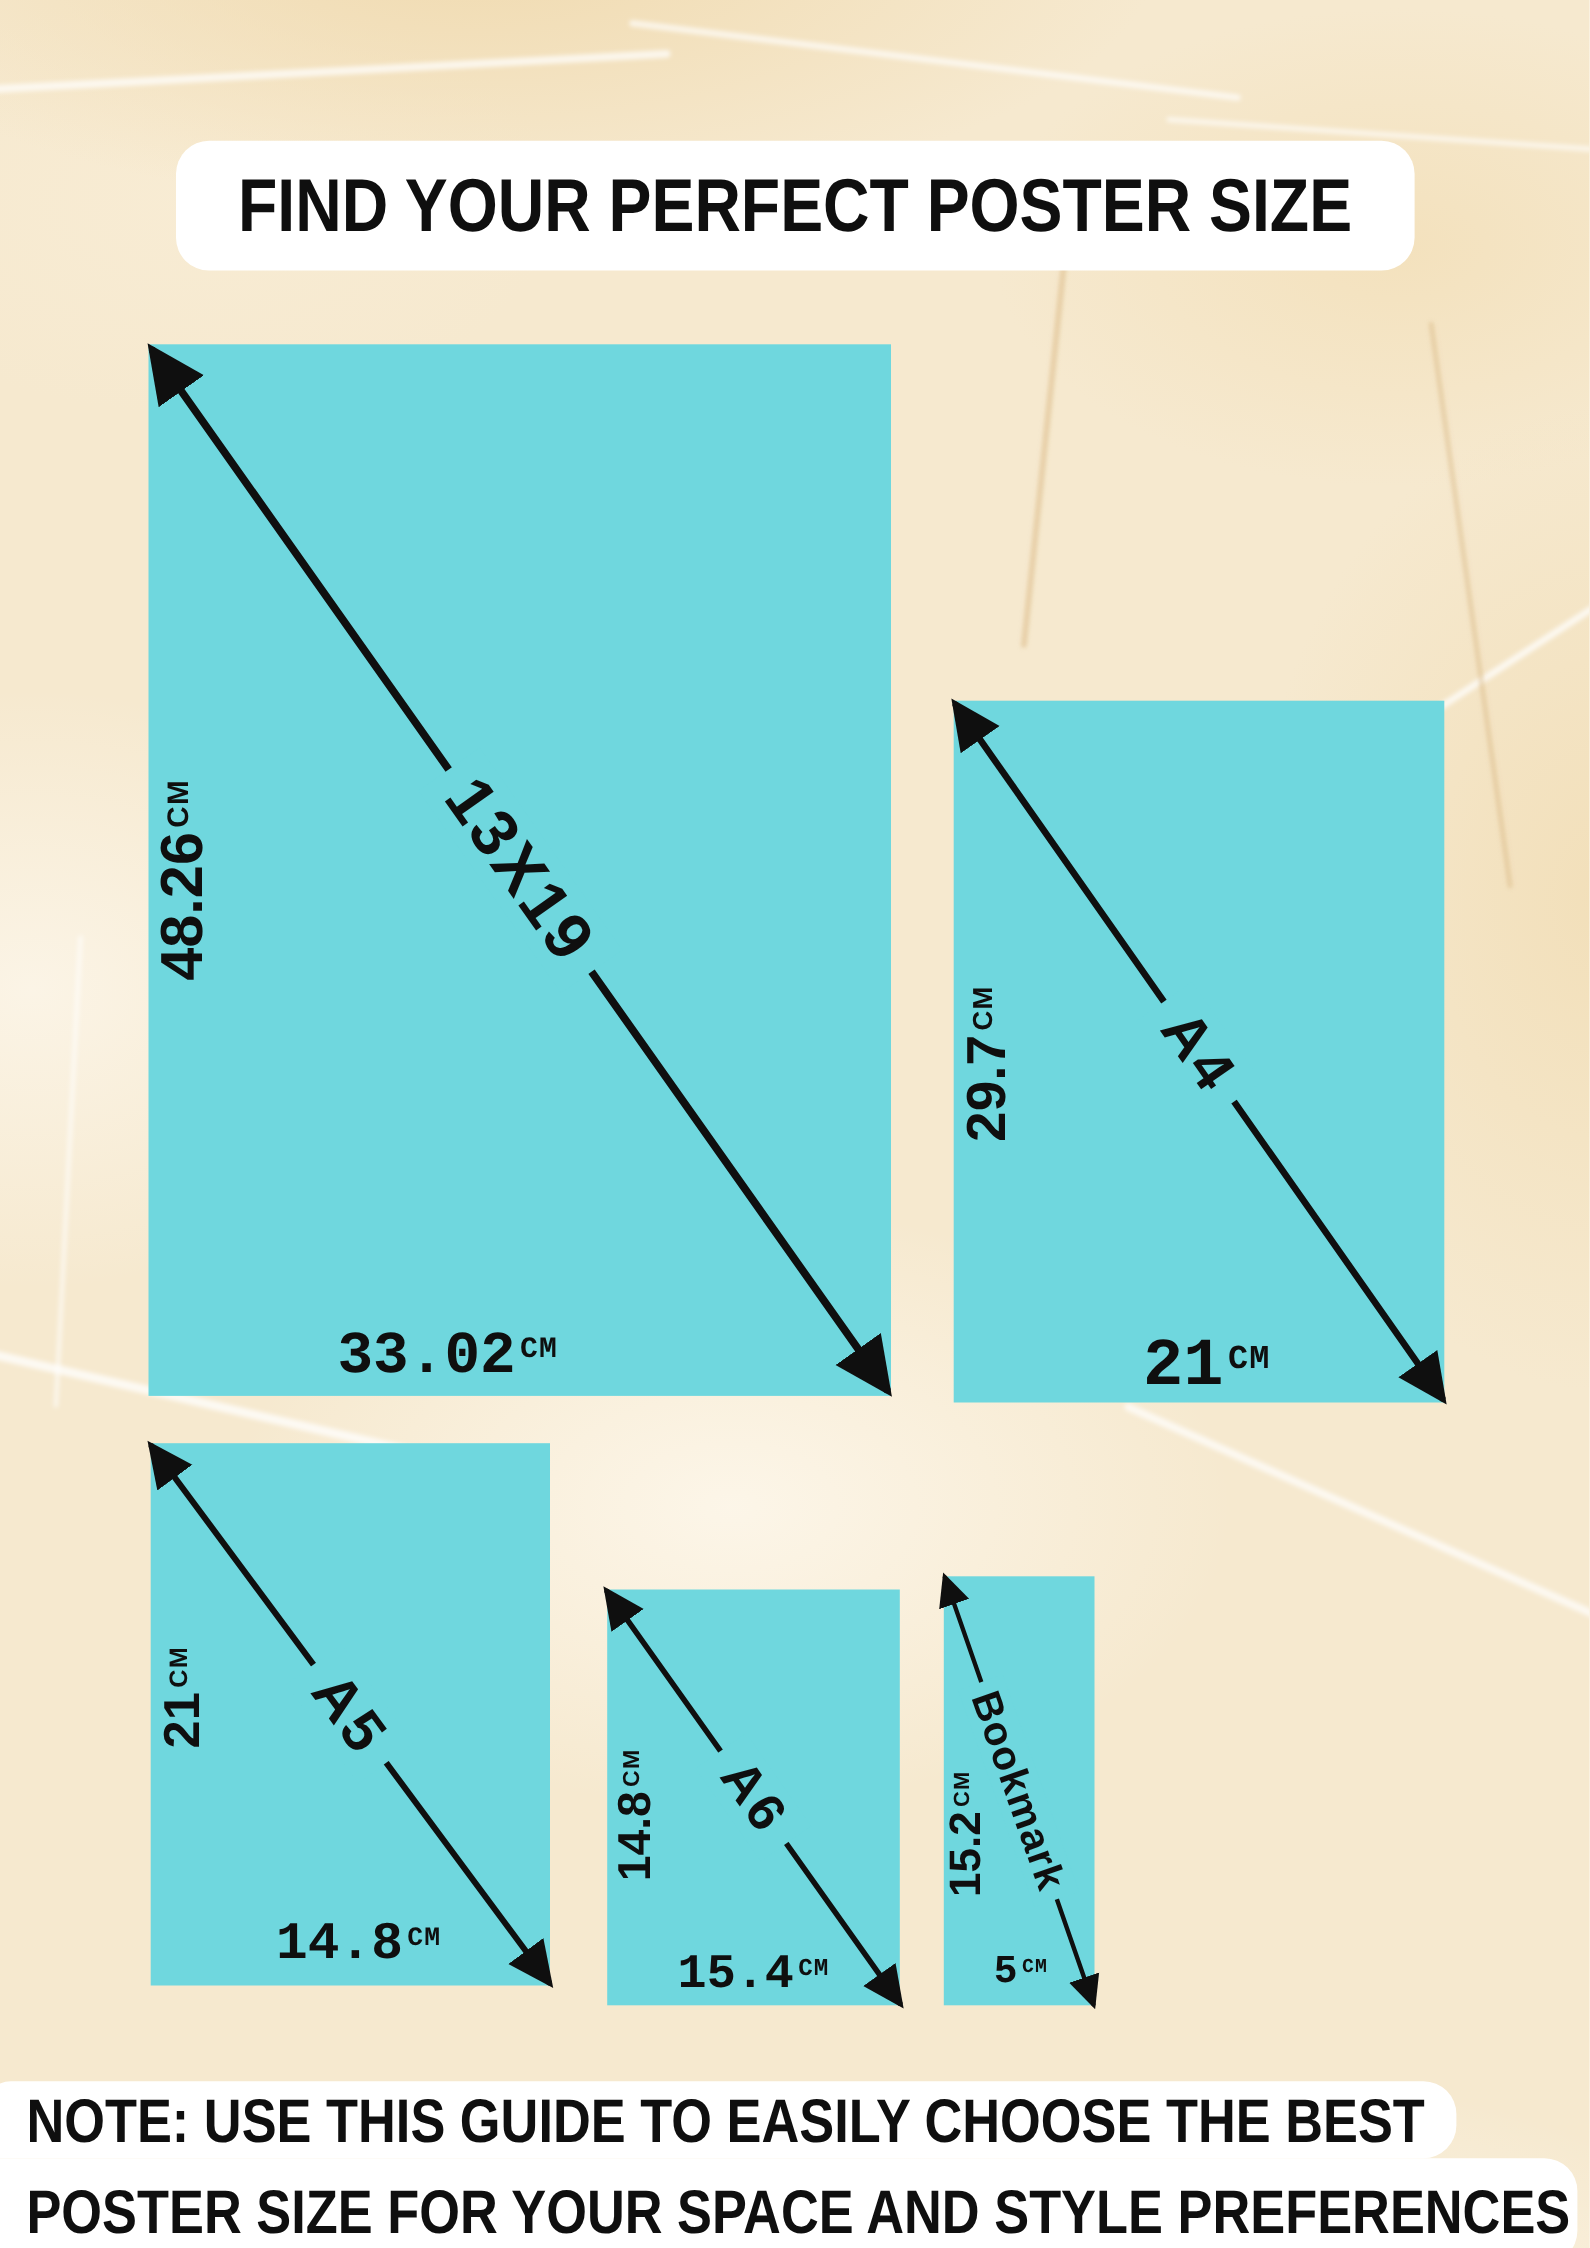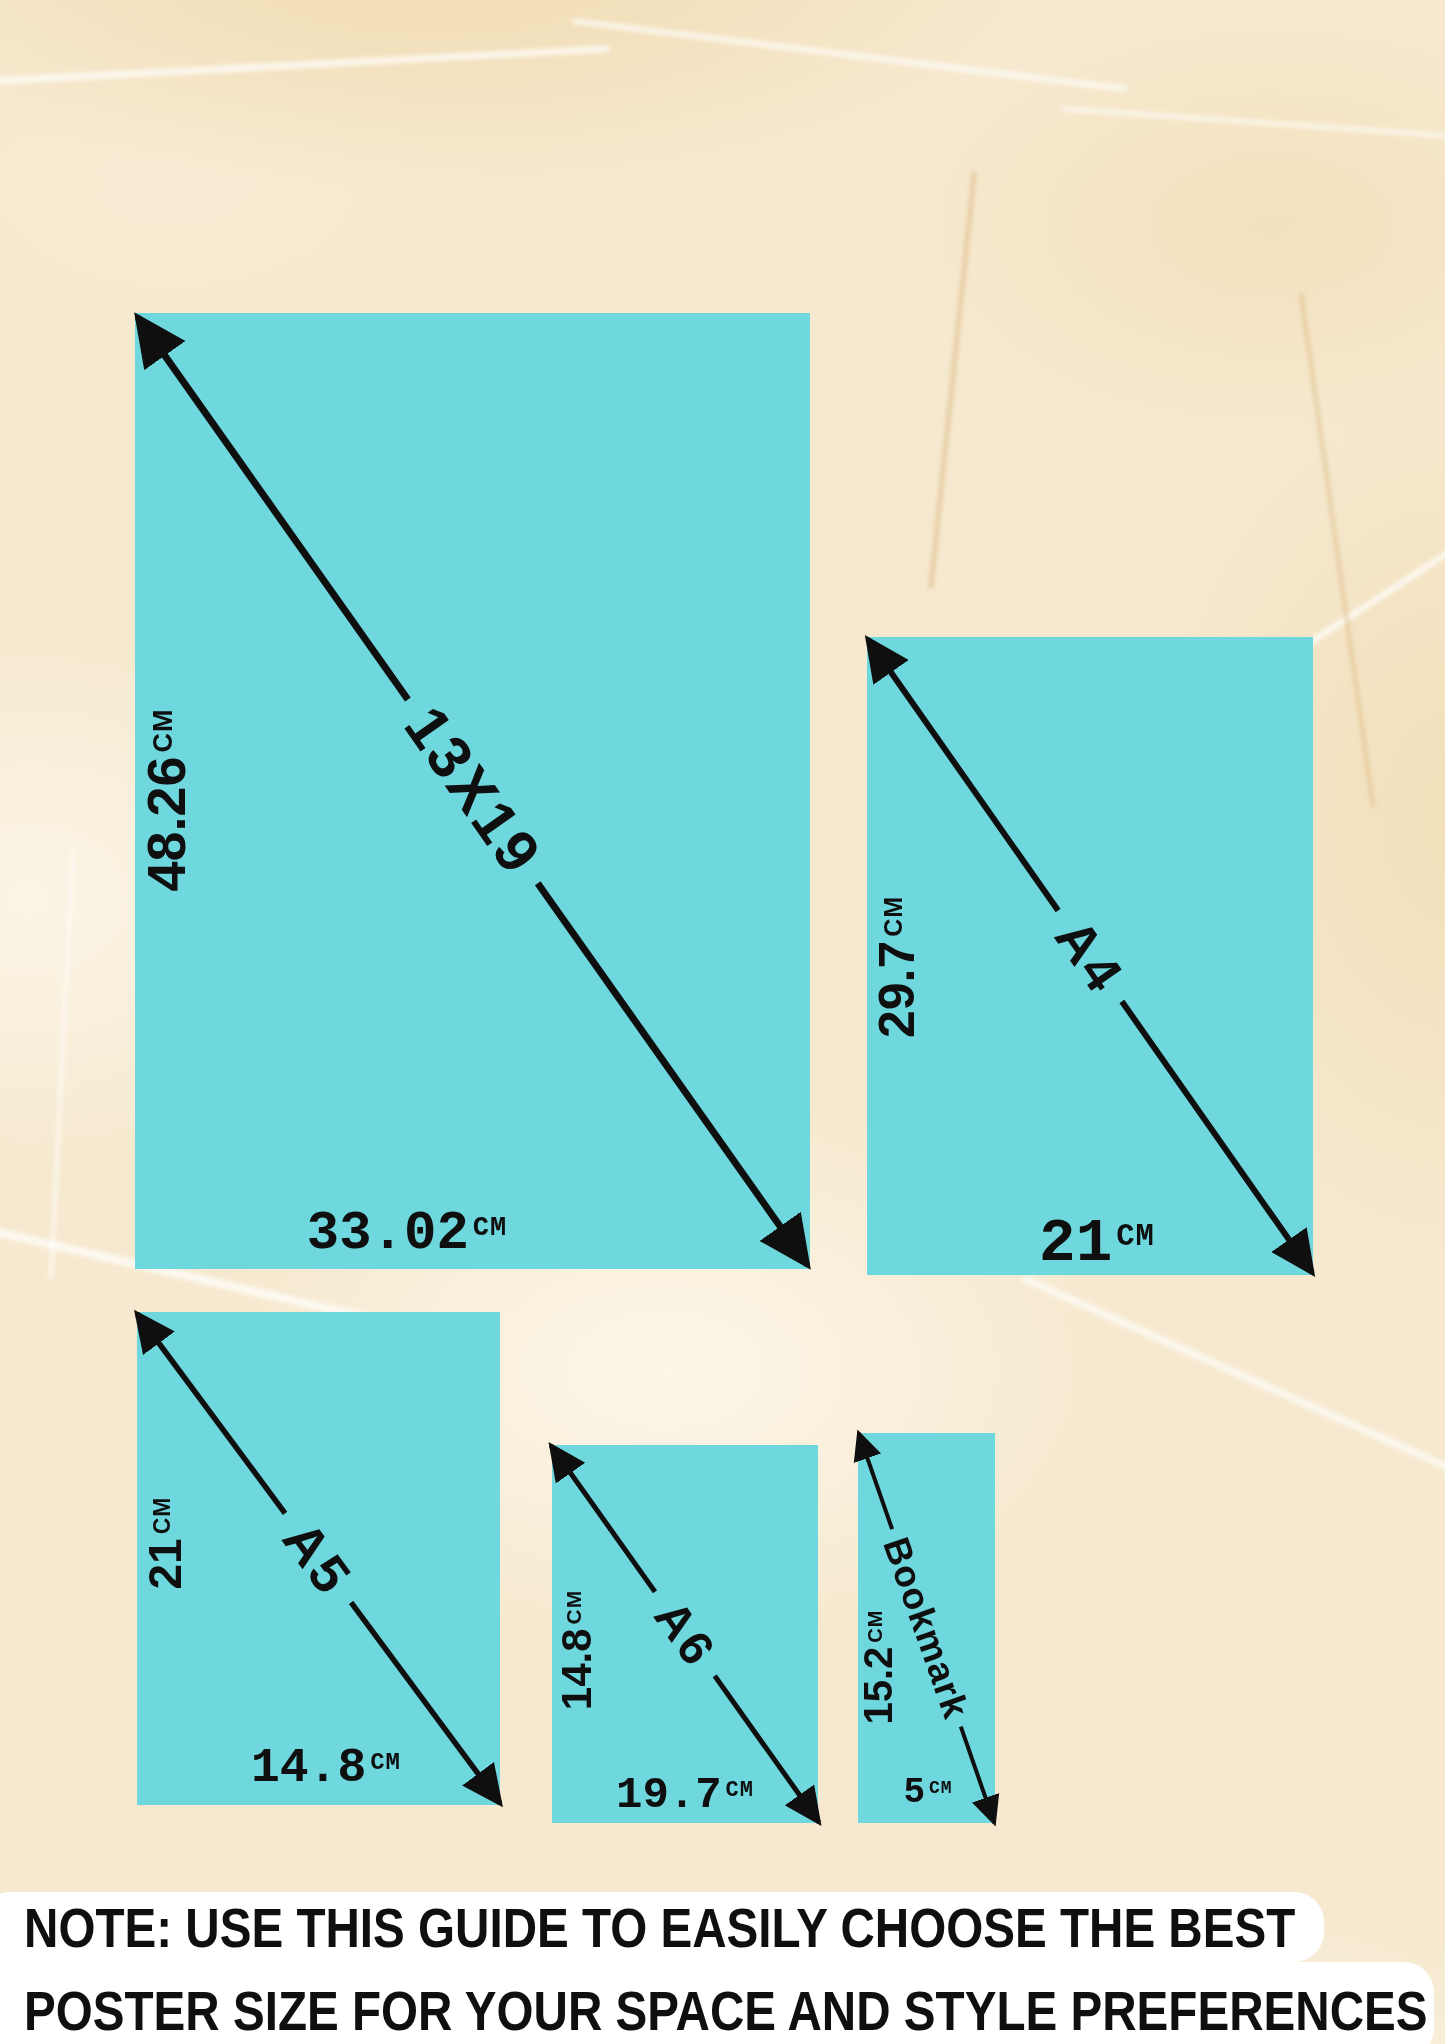--- a/index.html
+++ b/index.html
@@ -65,20 +65,23 @@
     <div class="vein" style="left:1060px;top:120px;width:400px;height:5px;background:rgba(255,255,255,.6);transform:rotate(4deg);"></div>
     <div class="vein" style="left:950px;top:170px;width:5px;height:420px;background:rgba(216,182,130,.55);transform:rotate(6deg);"></div>
     <div class="vein" style="left:1150px;top:620px;width:380px;height:6px;background:rgba(255,255,255,.75);transform:rotate(-33deg);"></div>
     <div class="vein" style="left:1335px;top:290px;width:4px;height:520px;background:rgba(214,178,124,.5);transform:rotate(-8deg);"></div>
     <div class="vein" style="left:-40px;top:1275px;width:480px;height:8px;background:rgba(255,255,255,.75);transform:rotate(13deg);"></div>
     <div class="vein" style="left:1000px;top:1380px;width:520px;height:7px;background:rgba(255,255,255,.7);transform:rotate(24deg);"></div>
     <div class="vein" style="left:430px;top:1190px;width:300px;height:4px;background:rgba(220,190,140,.5);transform:rotate(10deg);"></div>
     <div class="vein" style="left:60px;top:850px;width:4px;height:430px;background:rgba(255,255,255,.6);transform:rotate(3deg);"></div>
   </div>
 
+  <div class="title-box">
+    <span class="title-text">FIND YOUR PERFECT POSTER SIZE</span>
+  </div>
 
   <div class="poster" id="p-13x19">
     <svg class="arrow" width="703" height="984" viewBox="0 0 703 984">
       <defs>
           <marker id="ah0" markerWidth="8" markerHeight="8" viewBox="0 0 8 8" refX="6.4" refY="4" orient="auto-start-reverse" markerUnits="strokeWidth">
             <path d="M0,0.4 L7.6,4 L0,7.6 Z"></path>
           </marker>
         </defs>
       <line x1="18" y1="20" x2="685" y2="964" stroke-width="7" marker-start="url(#ah0)" marker-end="url(#ah0)"></line>
     </svg>
@@ -134,21 +137,21 @@
             <path d="M0,0.4 L7.6,4 L0,7.6 Z"></path>
           </marker>
         </defs>
       <line x1="14" y1="16" x2="280" y2="390" stroke-width="5" marker-start="url(#ah3)" marker-end="url(#ah3)"></line>
     </svg>
     <div class="vlabel" style="left:25px;top:205px;font-size:42px;">
       <span>14.8</span><span class="unit">CM</span>
     </div>
     <div class="dlabel" style="left:133px;top:189px;font-size:48px;--rot:54.9deg;">A6</div>
     <div class="hlabel" style="left:133px;top:350px;font-size:44px;">
-      <span>19.7</span><span class="unit">CM</span>
+      <span>15.4</span><span class="unit">CM</span>
     </div>
   </div>
 
   <div class="poster" id="p-bm">
     <svg class="arrow" width="165" height="418" viewBox="0 0 165 418">
       <defs>
           <marker id="ah4" markerWidth="8" markerHeight="8" viewBox="0 0 8 8" refX="6.4" refY="4" orient="auto-start-reverse" markerUnits="strokeWidth">
             <path d="M0,0.4 L7.6,4 L0,7.6 Z"></path>
           </marker>
         </defs>

